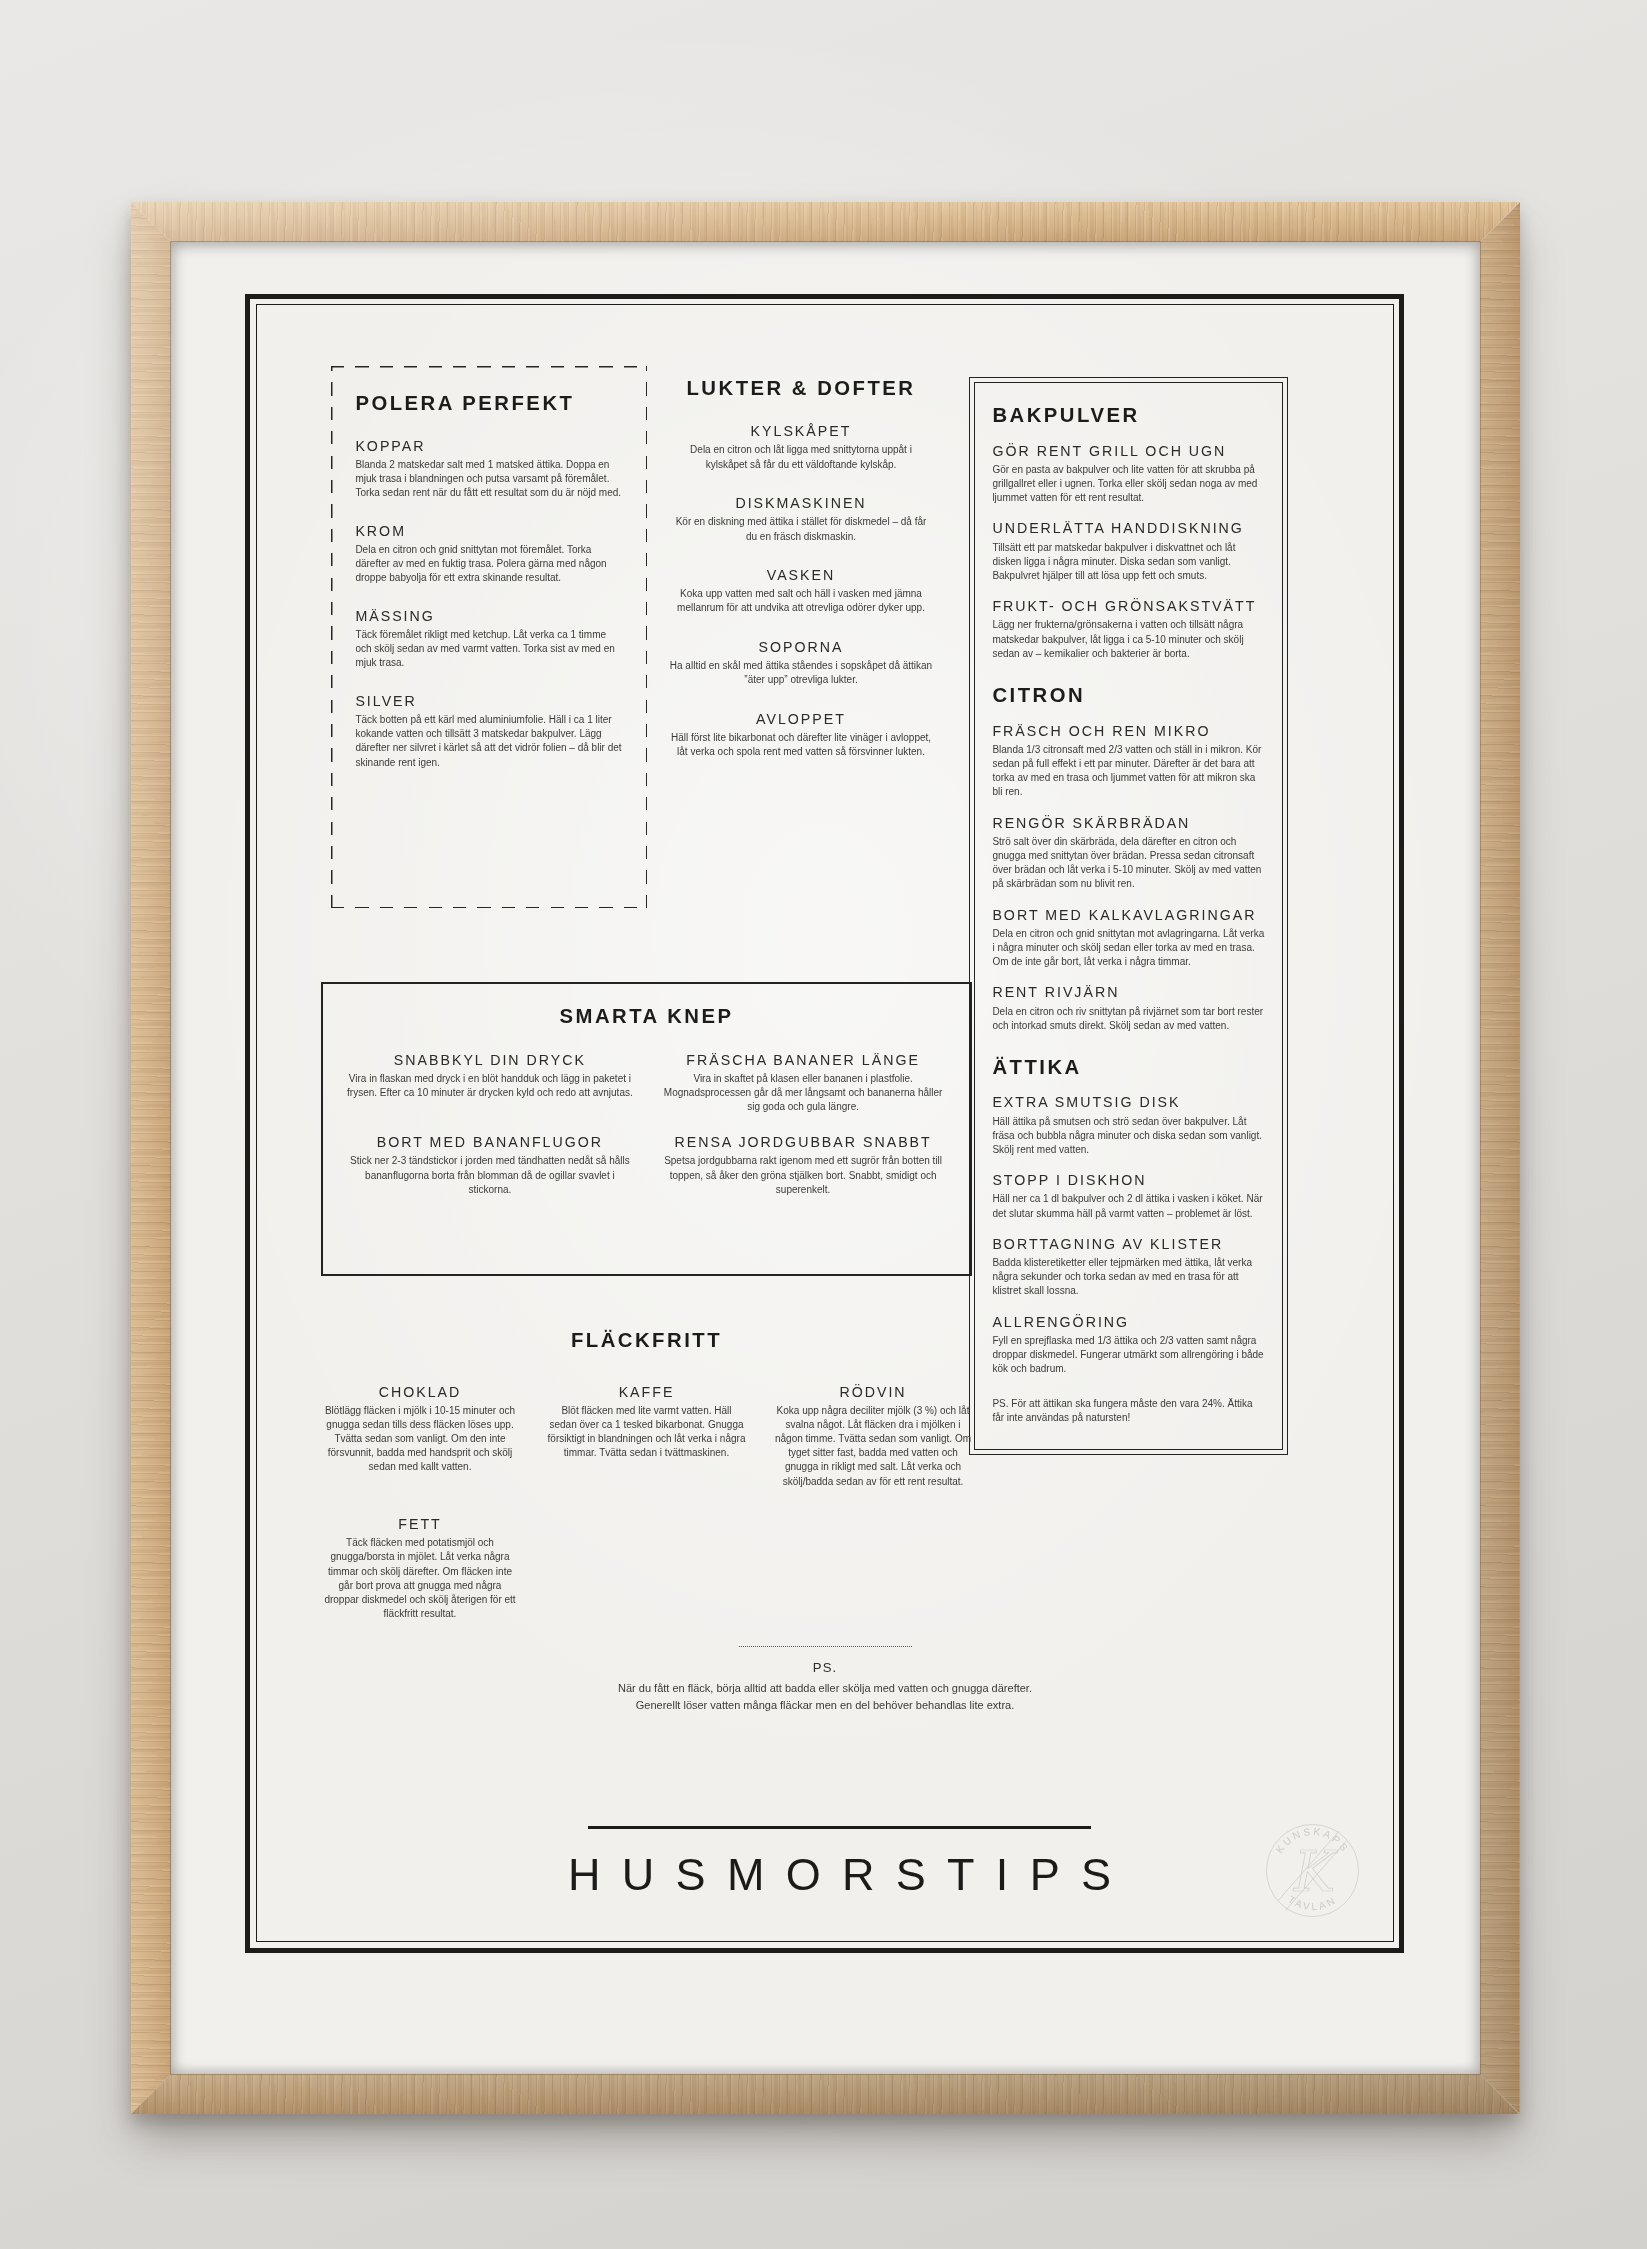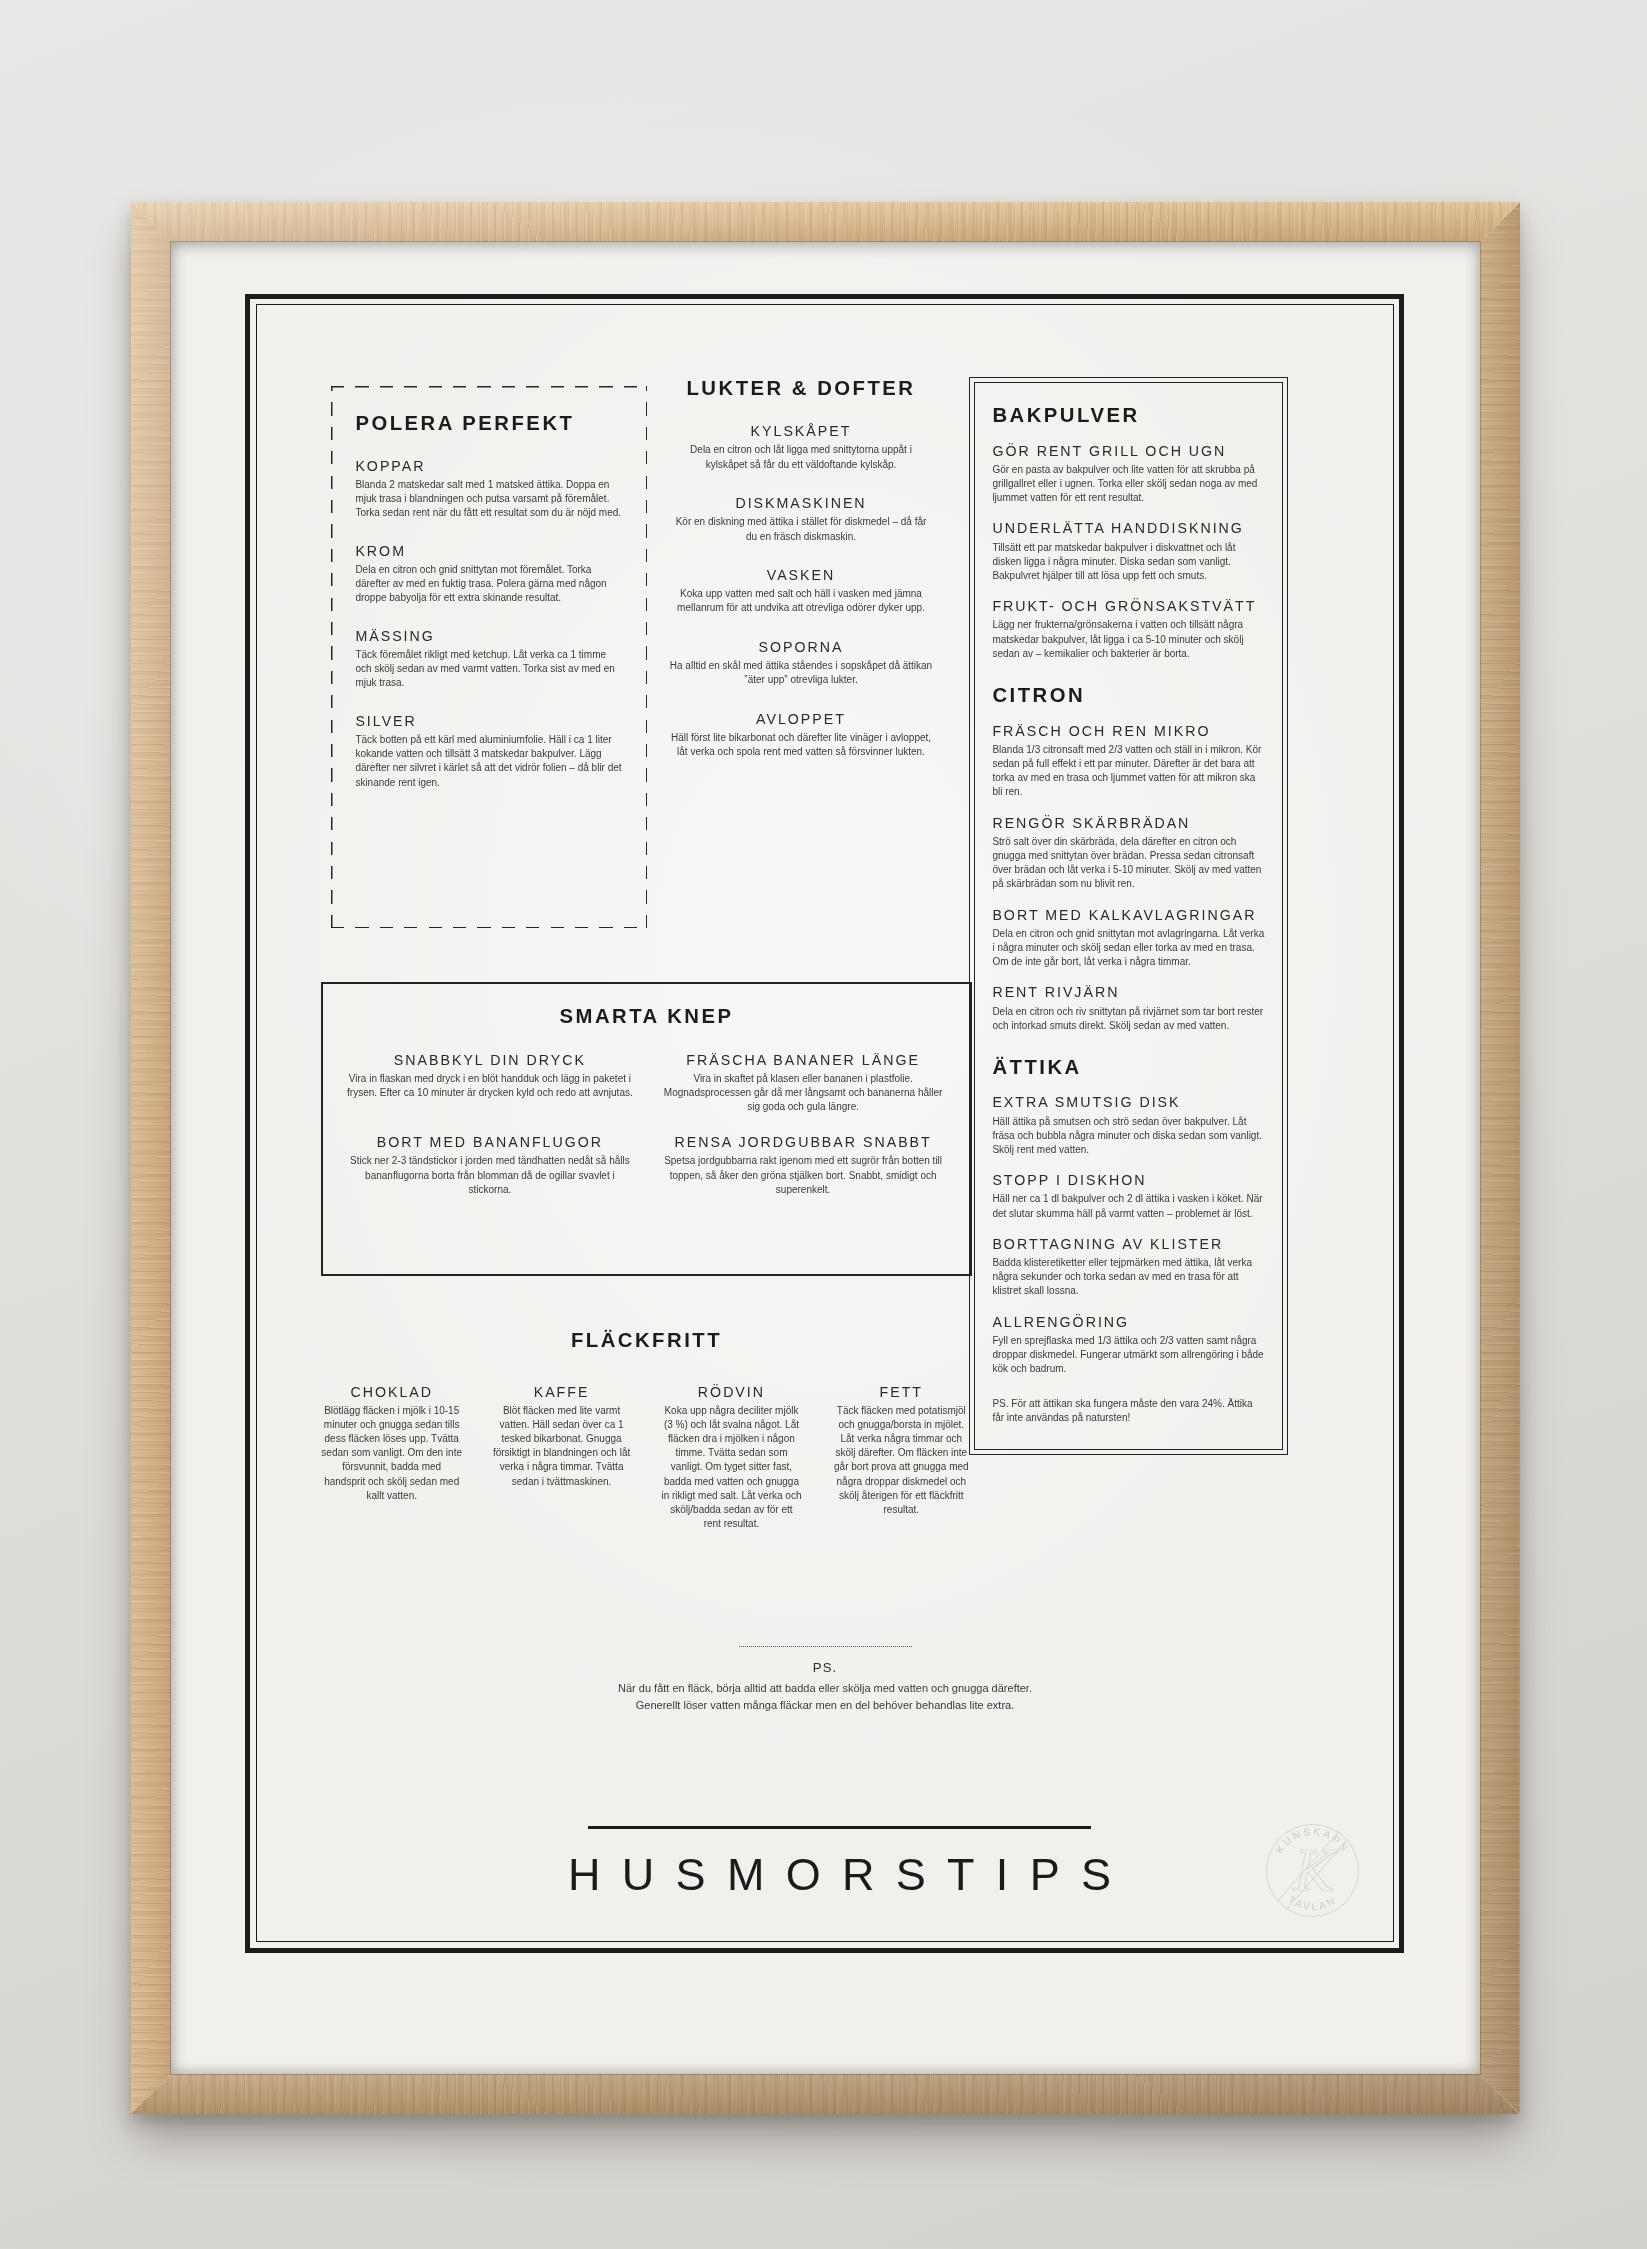--- a/index.html
+++ b/index.html
@@ -45,21 +45,21 @@
   }
   
   .rule-outer{position:absolute;left:74px;top:52px;width:1159px;height:1659px;border:5.1px solid #1c1c1a;box-sizing:border-box;}
   .rule-inner{position:absolute;left:85px;top:62px;width:1138px;height:1638px;border:1.5px solid #1c1c1a;box-sizing:border-box;}
   
   .sec-head{font-size:20.3px;font-weight:700;letter-spacing:2.5px;color:#1c1c1a;}
   .sub-head{font-size:14.2px;font-weight:400;letter-spacing:2px;color:#2a2a28;margin:0 0 4.1px 0;}
   .tip-body{font-size:10px;line-height:1.42;color:#3a3a38;margin:0;}
   
   .col-polera{
-    position:absolute;left:160px;top:144px;width:316px;height:542px;box-sizing:border-box;
+    position:absolute;left:160px;top:124px;width:316px;height:542px;box-sizing:border-box;
     padding:26.4px 24.4px;
     background-image:
       repeating-linear-gradient(90deg,#262624 0 13.2px,rgba(0,0,0,0) 13.2px 24.4px),
       repeating-linear-gradient(90deg,#262624 0 13.2px,rgba(0,0,0,0) 13.2px 24.4px),
       repeating-linear-gradient(0deg,#262624 0 13.2px,rgba(0,0,0,0) 13.2px 24.4px),
       repeating-linear-gradient(0deg,#262624 0 13.2px,rgba(0,0,0,0) 13.2px 24.4px);
     background-size:100% 1.5px,100% 1.5px,1.5px 100%,1.5px 100%;
     background-position:0 0,0 100%,0 0,100% 0;background-repeat:no-repeat;
   }
   .col-polera .tip{margin-top:22.4px;}
@@ -80,21 +80,21 @@
   
   .box-smarta{
     position:absolute;left:150px;top:740px;width:651px;height:294px;box-sizing:border-box;
     border:2px solid #232321;padding:21.3px 20.3px;text-align:center;overflow:hidden;
   }
   .box-smarta .sec-head{margin:0 0 23.4px 0;}
   .smarta-grid{display:grid;grid-template-columns:1fr 1fr;column-gap:24.4px;row-gap:22.4px;gap:20px;}
   
   .flack{position:absolute;left:150px;top:1087px;width:651px;text-align:center;}
   .flack .sec-head{margin:0 0 31.5px 0;}
-  .flack-grid{display:grid;grid-template-columns:1fr 1fr 1fr 1fr;column-gap:28.5px;row-gap:27.4px;}
+  .flack-grid{display:grid;grid-template-columns:1fr 1fr 1fr;column-gap:28.5px;row-gap:27.4px;}
   
   .ps-block{position:absolute;left:146px;top:1404px;width:1016px;text-align:center;}
   .ps-divider{width:173px;border-top:1.5px dotted #55554f;margin:0 auto 13.2px auto;}
   .ps-label{font-size:13.2px;color:#2f2f2d;margin:0 0 5.1px 0;letter-spacing:1px;}
   .ps-line{font-size:11px;line-height:1.5;color:#3a3a38;margin:0;}
   
   .title-block{position:absolute;left:74px;top:1584px;width:1159px;text-align:center;padding-left:15px;}
   .title-rule{width:503px;height:2.5px;background:#1b1b19;margin:0 auto 20.3px auto;}
   .poster-title{font-size:45px;font-weight:400;letter-spacing:21.3px;margin:0 -21.3px 0 0;color:#1b1b19;}
   

